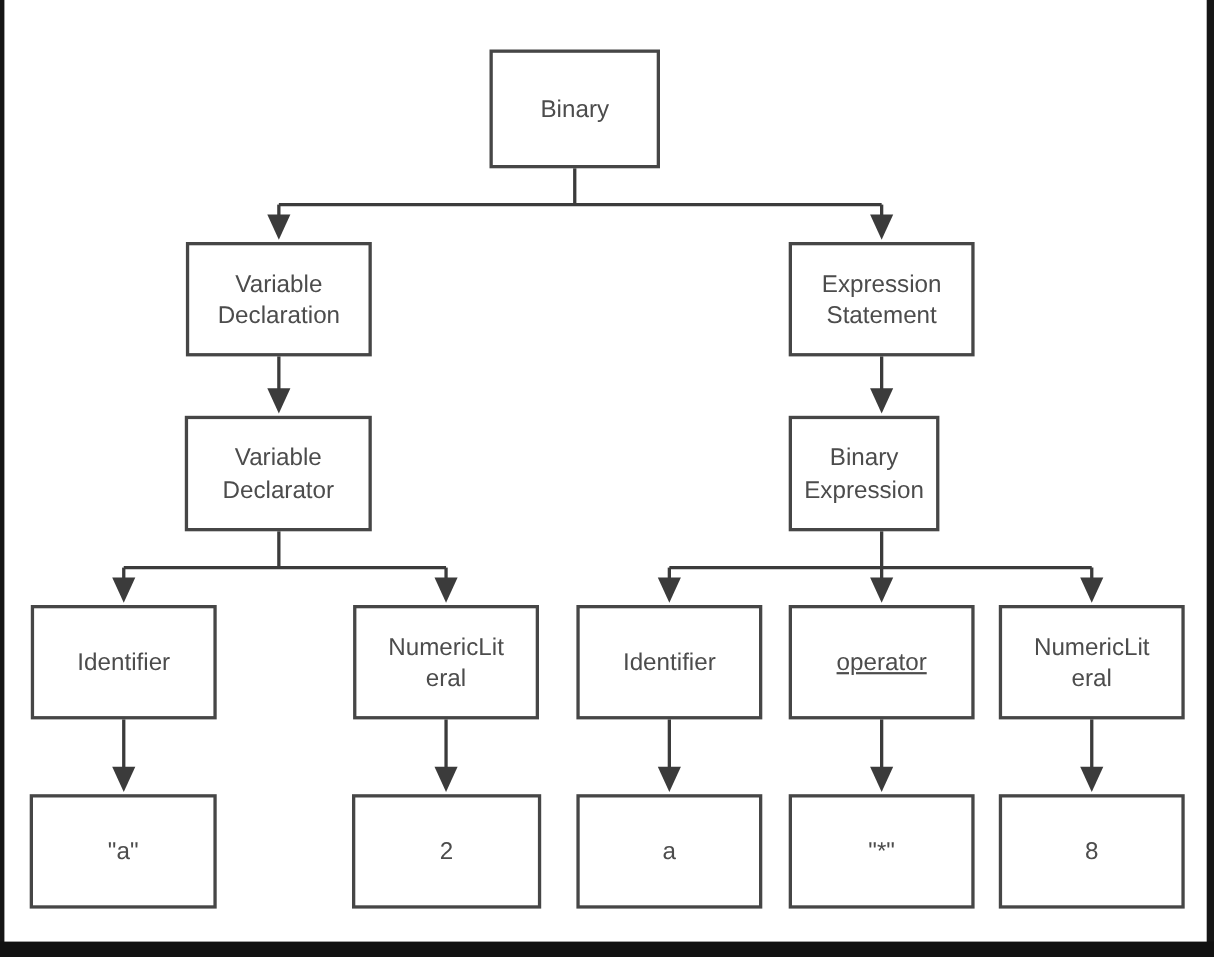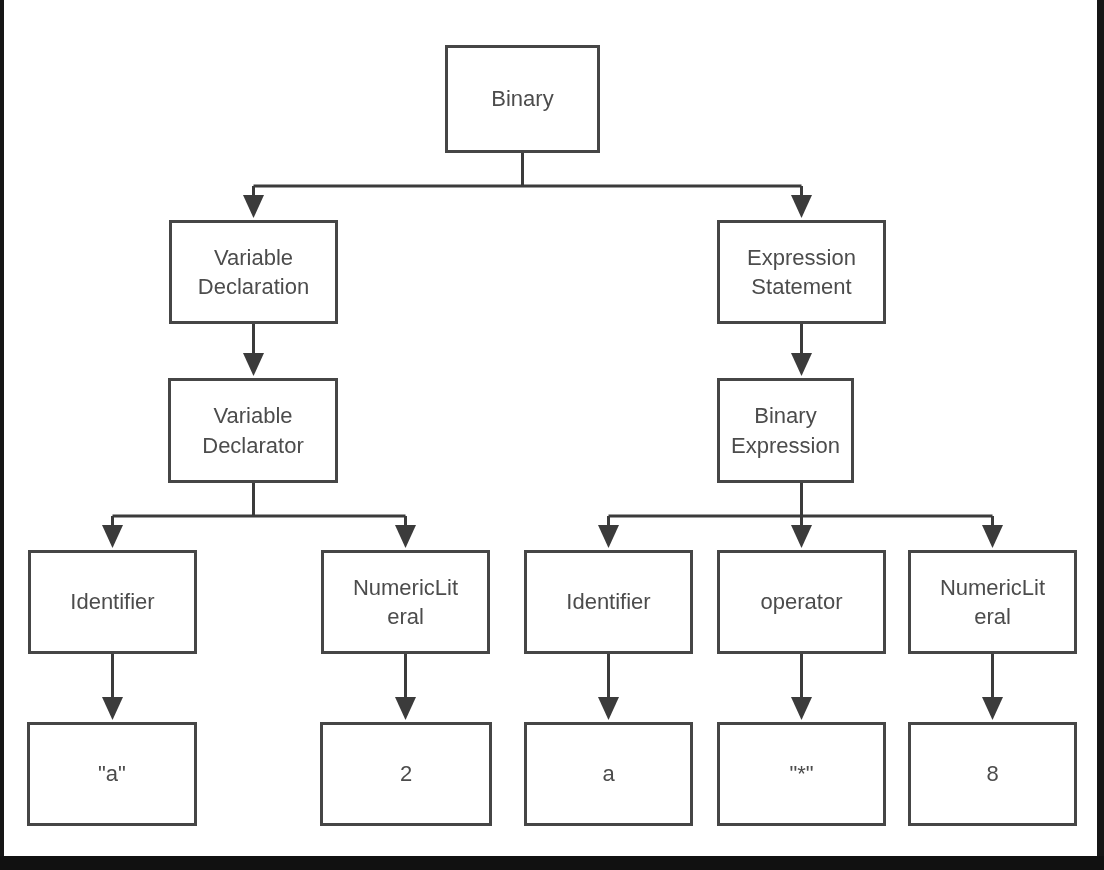--- a/index.html
+++ b/index.html
@@ -45,21 +45,21 @@
   
   .pos-var-decl       { left: 169px; top: 220px; width: 169px; height: 104px; }
   .pos-expr-stmt      { left: 717px; top: 220px; width: 169px; height: 104px; }
   
   .pos-var-declarator { left: 168px; top: 378px; width: 170px; height: 105px; }
   .pos-binary-expr    { left: 717px; top: 378px; width: 137px; height: 105px; }
   
   .pos-ident-left     { left: 28px;  top: 550px; width: 169px; height: 104px; }
   .pos-numlit-left    { left: 321px; top: 550px; width: 169px; height: 104px; }
   .pos-ident-right    { left: 524px; top: 550px; width: 169px; height: 104px; }
-  .pos-operator       { left: 717px; top: 550px; width: 169px; height: 104px; }
+  .pos-operator       { left: 717px; top: 550px; width: 169px; height: 104px; text-decoration: underline; }
   .pos-numlit-right   { left: 908px; top: 550px; width: 169px; height: 104px; }
   
   .pos-value-a-quoted { left: 27px;  top: 722px; width: 170px; height: 104px; }
   .pos-value-2        { left: 320px; top: 722px; width: 172px; height: 104px; }
   .pos-value-a        { left: 524px; top: 722px; width: 169px; height: 104px; }
   .pos-value-star     { left: 717px; top: 722px; width: 169px; height: 104px; }
   .pos-value-8        { left: 908px; top: 722px; width: 169px; height: 104px; }
 </style>
 </head>
 <body>

